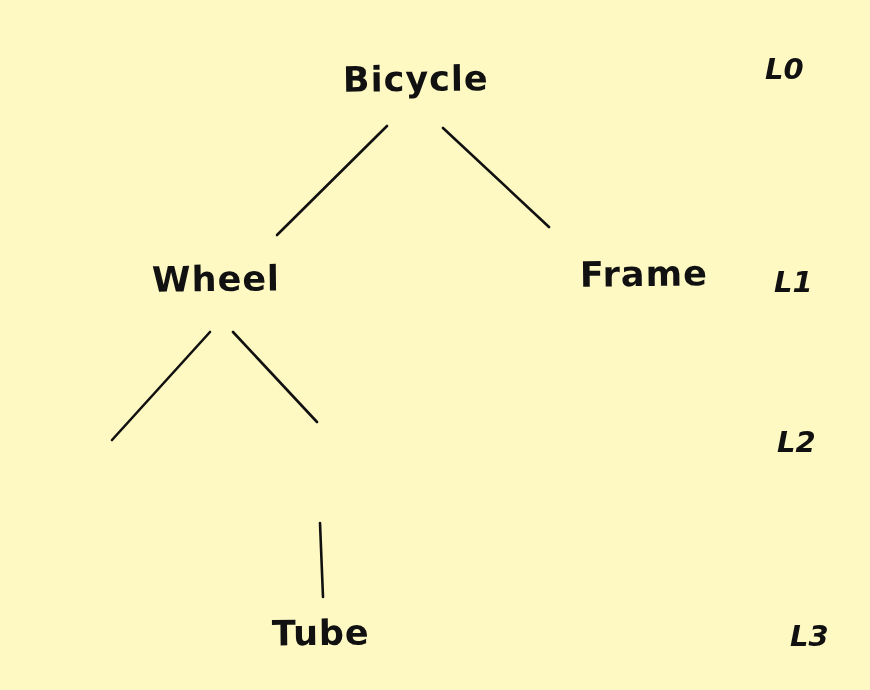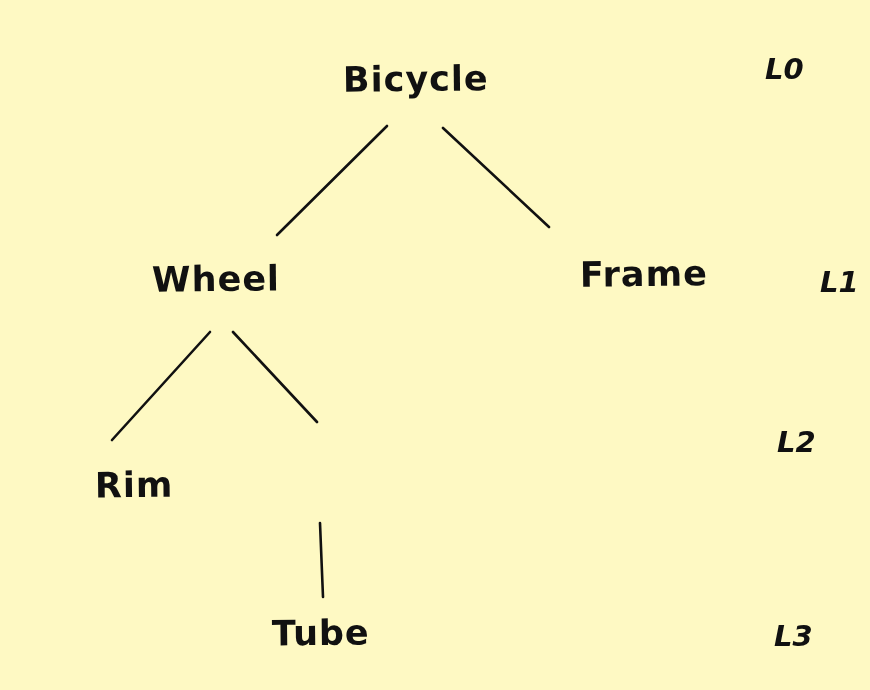--- a/index.html
+++ b/index.html
@@ -48,41 +48,40 @@
   }
   
   .node-bicycle { left: 343px; top: 62px; }
   .node-wheel   { left: 152px; top: 262px; }
   .node-frame   { left: 580px; top: 257px; }
   .node-rim     { left:  95px; top: 468px; }
   .node-tire    { left: 283px; top: 466px; }
   .node-tube    { left: 272px; top: 616px; }
   
   .level-l0 { left: 765px; top: 55px; }
-  .level-l1 { left: 820px; top: 268px; }
+  .level-l1 { left: 774px; top: 268px; }
   .level-l2 { left: 777px; top: 428px; }
-  .level-l3 { left: 774px; top: 622px; }
+  .level-l3 { left: 790px; top: 622px; }
 </style>
 </head>
 <body>
 
 <div class="canvas">
 
   <svg class="edges-layer" width="870" height="690" viewBox="0 0 870 690" aria-hidden="true">
     <line x1="387" y1="126" x2="277" y2="235" stroke="#111111"></line>
     <line x1="443" y1="128" x2="549" y2="227" stroke="#111111"></line>
     <line x1="210" y1="332" x2="112" y2="440" stroke="#111111"></line>
     <line x1="233" y1="332" x2="317" y2="422" stroke="#111111"></line>
     <line x1="320" y1="523" x2="323" y2="597" stroke="#111111"></line>
   </svg>
 
   <div class="node-label node-bicycle">Bicycle</div>
   <div class="node-label node-wheel">Wheel</div>
   <div class="node-label node-frame">Frame</div>
-  <div class="node-label node-rim">Rim</div>
   <div class="node-label node-tube">Tube</div>
 
   <div class="level-label level-l0">L0</div>
   <div class="level-label level-l1">L1</div>
   <div class="level-label level-l2">L2</div>
   <div class="level-label level-l3">L3</div>
 
 </div>
 
 </body></html>

